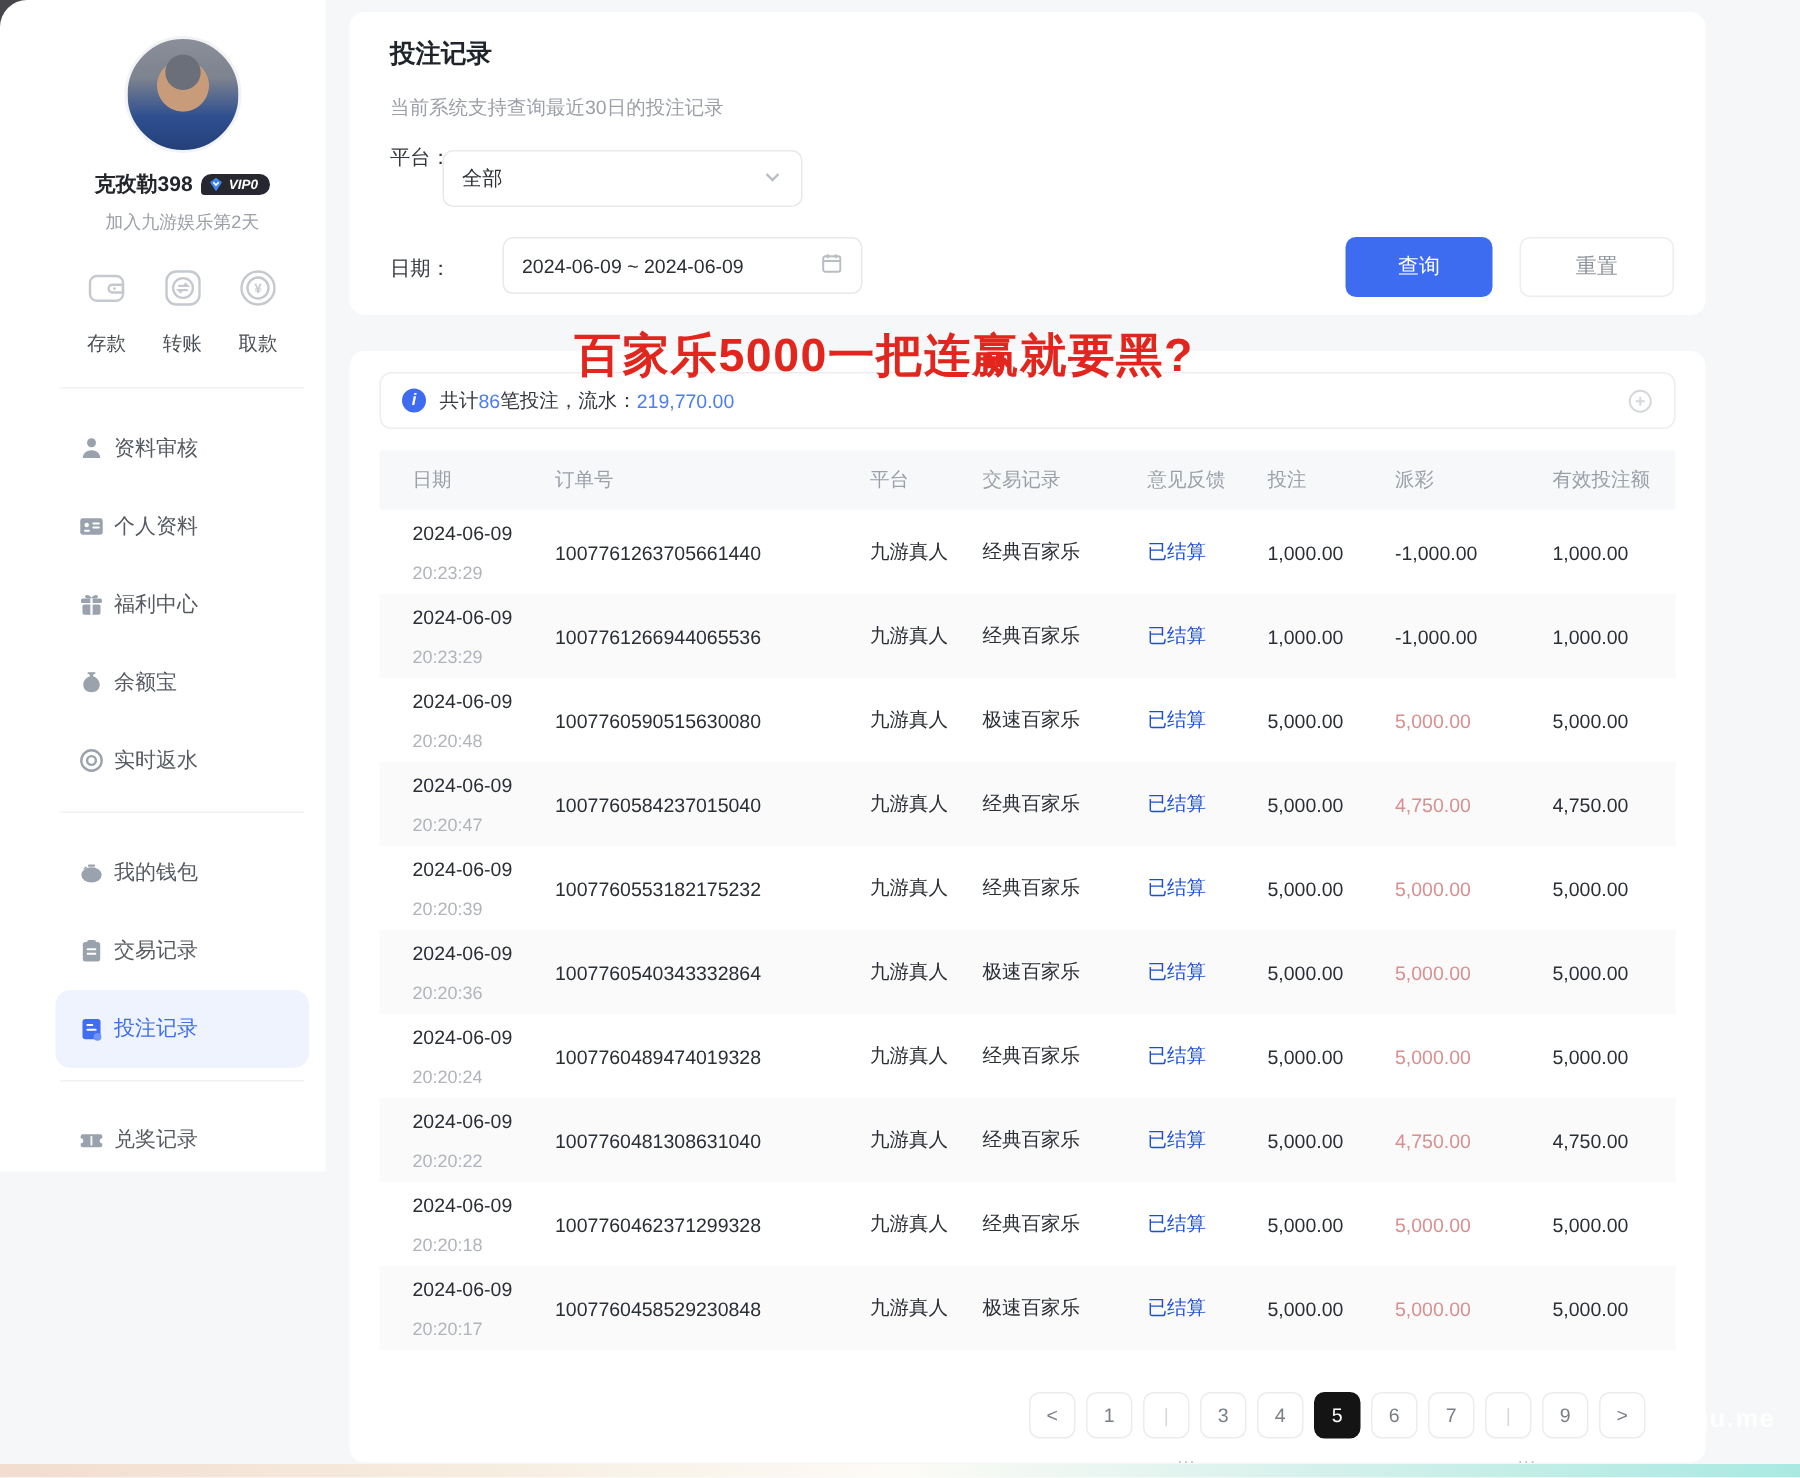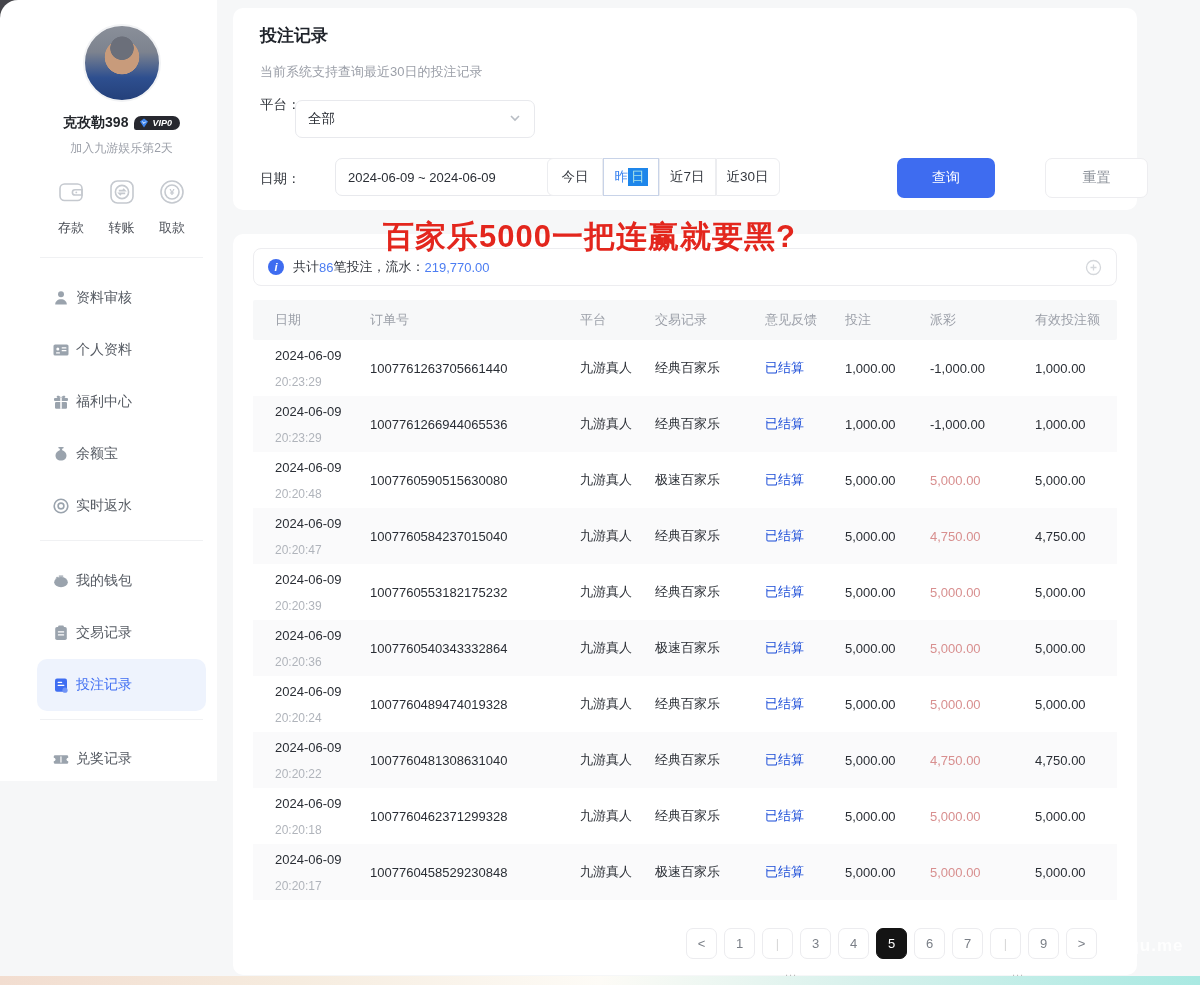--- a/index.html
+++ b/index.html
@@ -85,21 +85,20 @@
   .range-btn .sel { background:#1e86ea; color:#a8e2e8; padding:0 3px; }
   .query-btn {
     position:absolute; left:664px; top:150px; width:98px; height:40px; background:#3e6cf0;
     color:#fff; border:none; border-radius:7px; font-size:14px; cursor:pointer;
     font-family:"Liberation Sans",sans-serif;
   }
   .reset-btn {
     position:absolute; left:780px; top:150px; width:103px; height:40px; background:#fff;
     color:#8f949c; border:1px solid #ededf0; border-radius:7px; font-size:14px; cursor:pointer;
     font-family:"Liberation Sans",sans-serif;
-    margin-left:32px;
   }
   .graffiti {
     position:absolute; left:383px; top:216px; z-index:5; font-size:31px; font-weight:bold;
     color:#e3261d; letter-spacing:1px; white-space:nowrap;
   }
 
   .table-card {
     position:absolute; left:233px; top:234px; width:904px; height:741px;
     background:#fff; border-radius:10px; z-index:2;
   }
@@ -364,35 +363,20 @@
   <div class="date-box">
     <span>2024-06-09  ~  2024-06-09</span>
     <span class="cal">
       <svg width="15" height="15" viewBox="0 0 15 15" fill="none" stroke="#b8bdc4" stroke-width="1.3">
           <rect x="1.8" y="2.8" width="11.4" height="10.4" rx="1.5"></rect>
           <path d="M4.8 1.5v2.6M10.2 1.5v2.6M1.8 6h11.4"></path>
         </svg>
     </span>
   </div>
 
-  <div class="range-group">
-    <div class="range-btn">
-      <span>今日</span>
-    </div>
-    <div class="range-btn sel-state">
-      <span class="pre">昨</span>
-        <span class="sel">日</span>
-    </div>
-    <div class="range-btn">
-      <span>近7日</span>
-    </div>
-    <div class="range-btn">
-      <span>近30日</span>
-    </div>
-  </div>
 
   <button class="query-btn">查询</button>
   <button class="reset-btn">重置</button>
 </section>
 
 <div class="graffiti">百家乐5000一把连赢就要黑?</div>
 
 <section class="table-card">
   <div class="summary-bar">
     <span class="info-ic">i</span>

